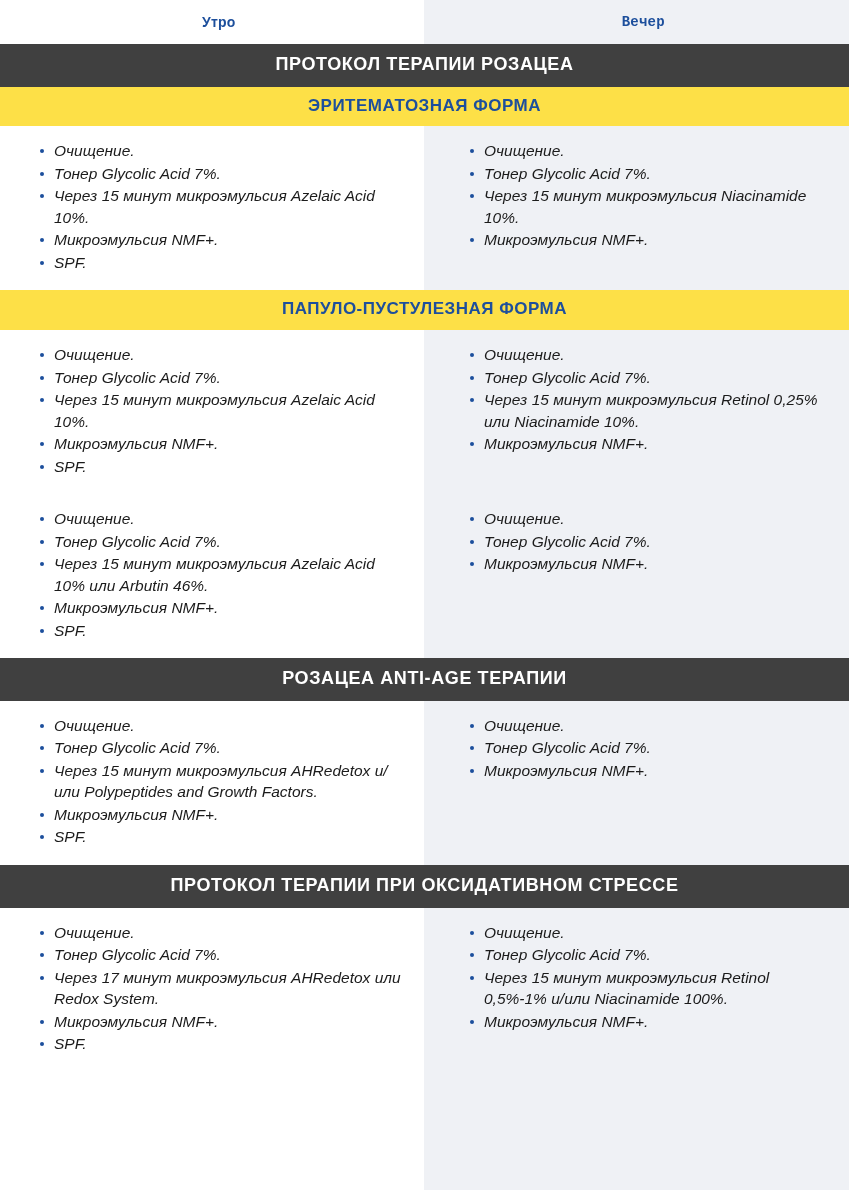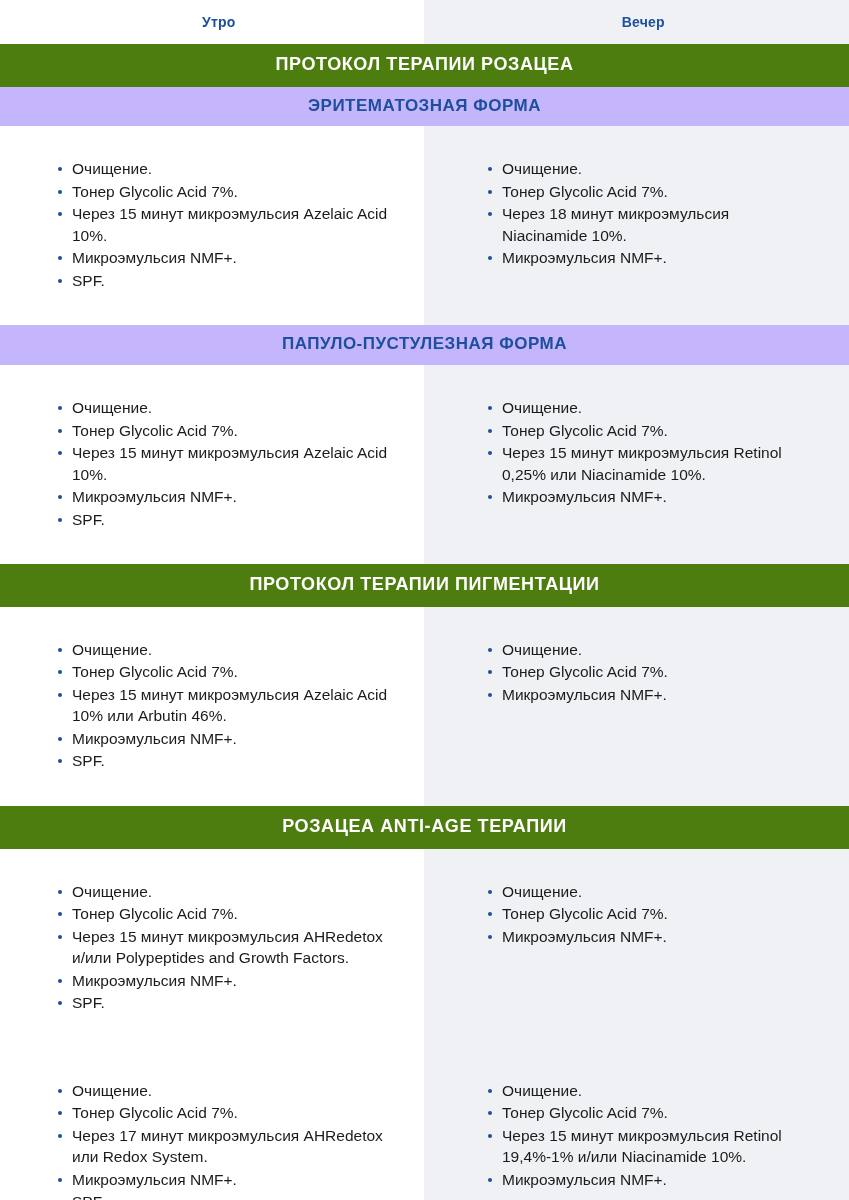--- a/index.html
+++ b/index.html
@@ -50,35 +50,35 @@
   .head-cell {
     width: 452px;
     display: flex;
     align-items: center;
     justify-content: center;
     font-size: 14px;
     font-weight: bold;
     color: #1d4f9c;
     letter-spacing: .2px;
   }
-  .head-cell.right { width: 425px; }
+  .head-cell.right { width: 425px; font-family: Liberation Mono, monospace; }
 
   
   .banner {
-    background: #4d7c0f;
+    background: #404040;
     color: #ffffff;
     text-align: center;
     font-size: 18px;
     font-weight: bold;
     letter-spacing: .6px;
     padding: 11px 10px 12px;
     line-height: 1.1;
   }
   .subbanner {
-    background: #c4b5fd;
+    background: #fde047;
     color: #1d4f9c;
     text-align: center;
     font-size: 17px;
     font-weight: bold;
     letter-spacing: .5px;
     padding: 10px 10px 11px;
     line-height: 1.1;
   }
 
   
@@ -89,23 +89,24 @@
   .cell {
     width: 424px;
     box-sizing: border-box;
     padding: 14px 18px 16px 22px;
   }
   .cell.right {
     width: 425px;
     padding-left: 28px;
   }
   ul.items {
-    margin: 18px;
+    margin: 0;
     padding: 0 0 0 18px;
     list-style: none;
+    font-style: italic;
   }
   ul.items li {
     position: relative;
     font-size: 15.5px;
     line-height: 21.5px;
     color: #1b1b1b;
     padding-left: 14px;
     margin-bottom: 1px;
   }
   ul.items li::before {
@@ -149,21 +150,21 @@
           <li>Тонер Glycolic Acid 7%.</li>
           <li>Через 15 минут микроэмульсия Azelaic Acid 10%.</li>
           <li>Микроэмульсия NMF+.</li>
           <li>SPF.</li>
         </ul>
       </div>
       <div class="cell right">
         <ul class="items">
           <li>Очищение.</li>
           <li>Тонер Glycolic Acid 7%.</li>
-          <li>Через 18 минут микроэмульсия Niacinamide 10%.</li>
+          <li>Через 15 минут микроэмульсия Niacinamide 10%.</li>
           <li>Микроэмульсия NMF+.</li>
         </ul>
       </div>
     </div>
 
     <div class="subbanner">ПАПУЛО-ПУСТУЛЕЗНАЯ ФОРМА</div>
     <div class="pair">
       <div class="cell">
         <ul class="items">
           <li>Очищение.</li>
@@ -176,21 +177,20 @@
       <div class="cell right">
         <ul class="items">
           <li>Очищение.</li>
           <li>Тонер Glycolic Acid 7%.</li>
           <li>Через 15 минут микроэмульсия Retinol 0,25% или Niacinamide 10%.</li>
           <li>Микроэмульсия NMF+.</li>
         </ul>
       </div>
     </div>
 
-    <div class="banner">ПРОТОКОЛ ТЕРАПИИ ПИГМЕНТАЦИИ</div>
     <div class="pair">
       <div class="cell">
         <ul class="items">
           <li>Очищение.</li>
           <li>Тонер Glycolic Acid 7%.</li>
           <li>Через 15 минут микроэмульсия Azelaic Acid 10% или Arbutin 46%.</li>
           <li>Микроэмульсия NMF+.</li>
           <li>SPF.</li>
         </ul>
       </div>
@@ -216,35 +216,36 @@
       </div>
       <div class="cell right">
         <ul class="items">
           <li>Очищение.</li>
           <li>Тонер Glycolic Acid 7%.</li>
           <li>Микроэмульсия NMF+.</li>
         </ul>
       </div>
     </div>
 
+    <div class="banner">ПРОТОКОЛ ТЕРАПИИ ПРИ ОКСИДАТИВНОМ СТРЕССЕ</div>
     <div class="pair">
       <div class="cell">
         <ul class="items">
           <li>Очищение.</li>
           <li>Тонер Glycolic Acid 7%.</li>
           <li>Через 17 минут микроэмульсия AHRedetox или Redox System.</li>
           <li>Микроэмульсия NMF+.</li>
           <li>SPF.</li>
         </ul>
       </div>
       <div class="cell right">
         <ul class="items">
           <li>Очищение.</li>
           <li>Тонер Glycolic Acid 7%.</li>
-          <li>Через 15 минут микроэмульсия Retinol 19,4%-1% и/или Niacinamide 10%.</li>
+          <li>Через 15 минут микроэмульсия Retinol 0,5%-1% и/или Niacinamide 100%.</li>
           <li>Микроэмульсия NMF+.</li>
         </ul>
       </div>
     </div>
 
     <div class="tail">
       <div class="cell"></div>
       <div class="cell right"></div>
     </div>
 

